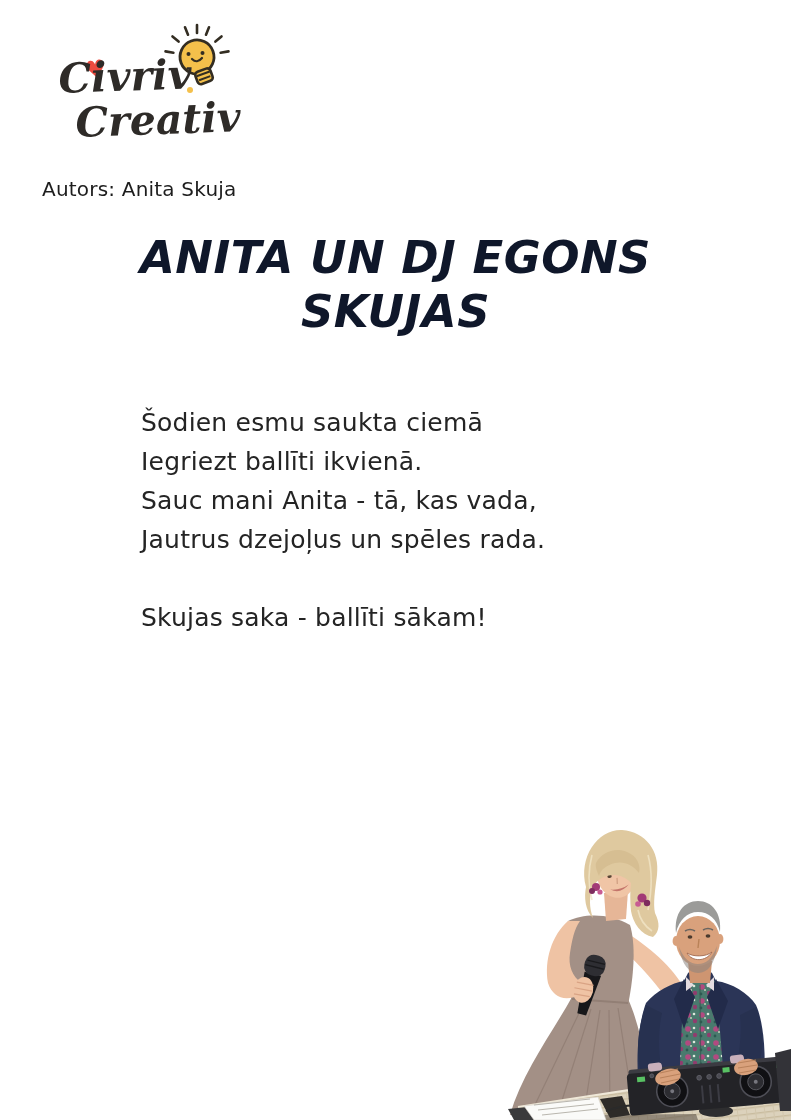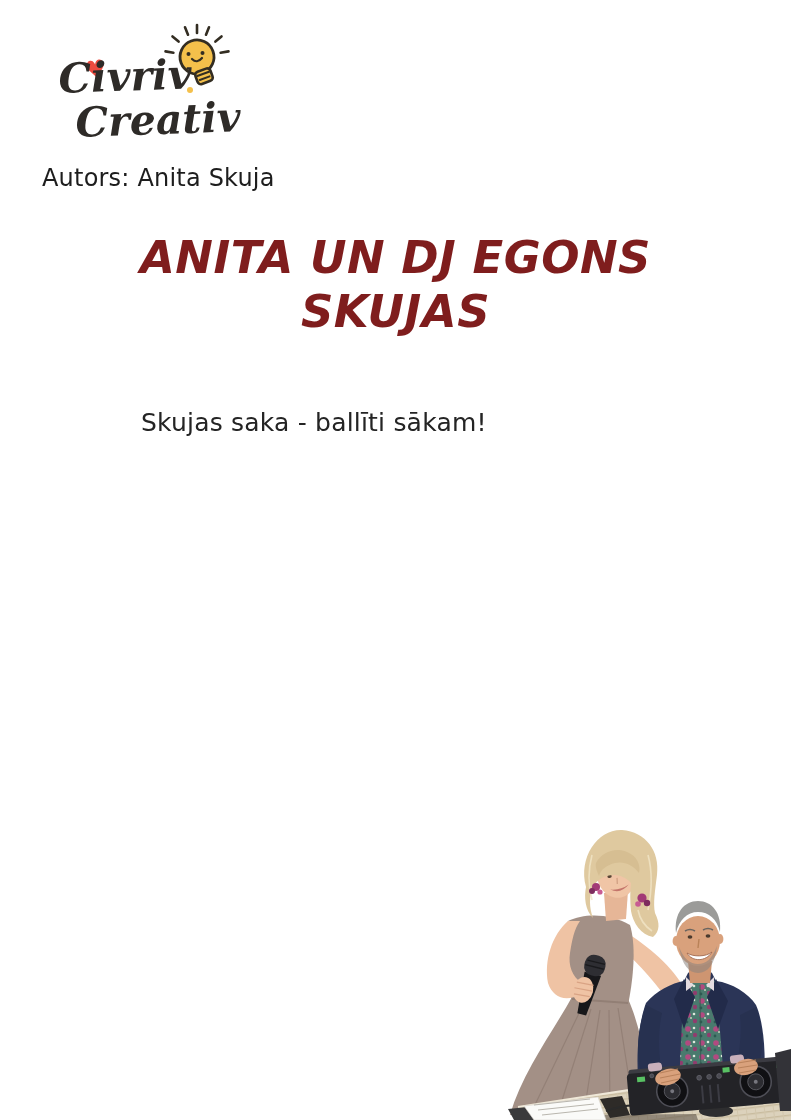--- a/index.html
+++ b/index.html
@@ -6,28 +6,28 @@
   .page {
     position:relative; width:791px; height:1120px; background:#ffffff;
     overflow:hidden; font-family:"DejaVu Sans", sans-serif; color:#1c1c1c;
   }
   
   .logo { position:absolute; left:55px; top:12px; width:215px; height:150px; }
   .logo svg { display:block; }
   .logo-word { font-family:"DejaVu Serif", serif; font-style:italic; font-weight:bold; }
   
   .author {
-    position:absolute; left:42px; top:164px; font-size:24px; letter-spacing:0.2px;
+    position:absolute; left:42px; top:177px; font-size:20px; letter-spacing:0.2px;
     color:#1d1d1d;
   }
   
   .title {
     position:absolute; left:0; right:0; top:231px; text-align:center;
     font-size:45px; line-height:54px; font-weight:bold; font-style:italic;
-    letter-spacing:0.5px; color:#7f1d1d;
+    letter-spacing:0.5px; color:#0f172a;
   }
   
   .poem {
     position:absolute; left:141px; top:403px;
     font-size:25px; line-height:39px; color:#242424; letter-spacing:0.2px;
   }
   .stanza { margin:0 0 39px 0; }
   .poem-line { white-space:nowrap; }
   
   .photo { position:absolute; right:0; bottom:0; width:303px; height:305px; }
@@ -70,20 +70,26 @@
   </div>
 
   <div class="author">Autors: Anita Skuja</div>
 
   <div class="title">
     <div>ANITA UN DJ EGONS</div>
     <div>SKUJAS</div>
   </div>
 
   <div class="poem">
+    <div class="stanza">
+      <div class="poem-line">Šodien esmu saukta ciemā</div>
+      <div class="poem-line">Iegriezt ballīti ikvienā.</div>
+      <div class="poem-line">Sauc mani Anita - tā, kas vada,</div>
+      <div class="poem-line">Jautrus dzejoļus un spēles rada.</div>
+    </div>
     <div class="stanza">
       <div class="poem-line">Skujas saka - ballīti sākam!</div>
     </div>
   </div>
 
   <div class="photo">
     <svg width="303" height="305" viewBox="0 0 303 305">
       <defs>
         <pattern id="floral" width="14" height="14" patternUnits="userSpaceOnUse">
           <rect width="14" height="14" fill="#4A7A6E"></rect>

